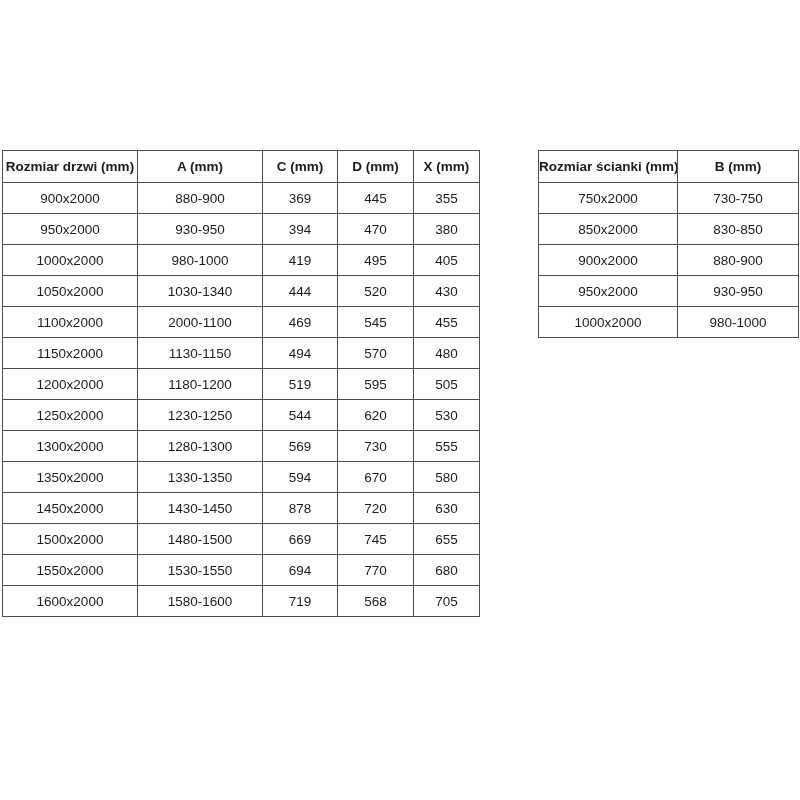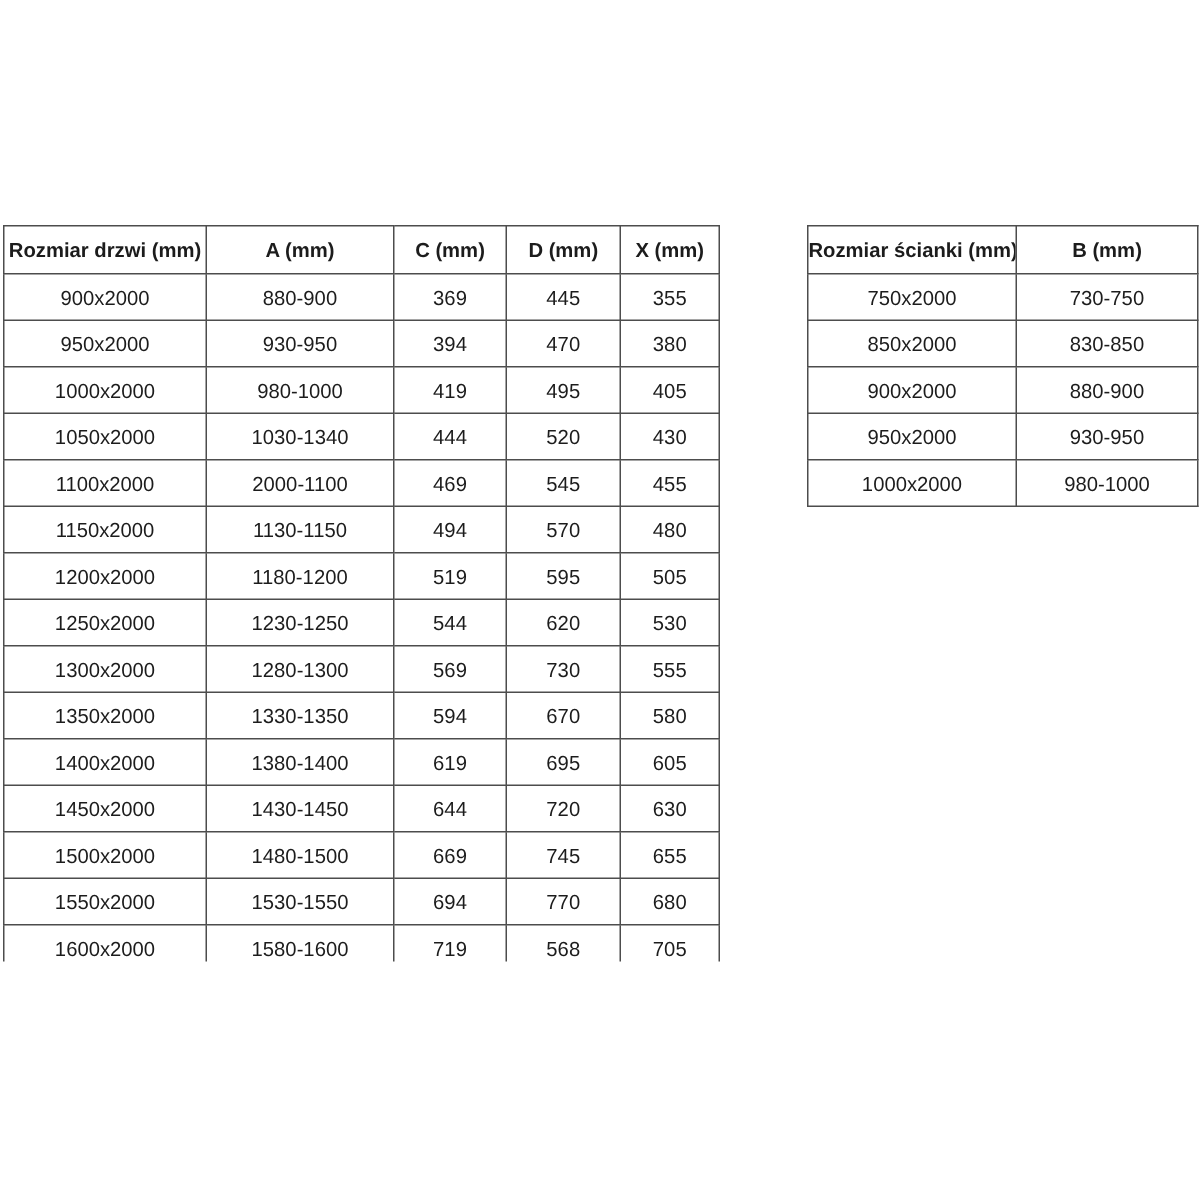--- a/index.html
+++ b/index.html
@@ -138,30 +138,23 @@
           <td>555</td>
         </tr>
         <tr>
           <td>1350x2000</td>
           <td>1330-1350</td>
           <td>594</td>
           <td>670</td>
           <td>580</td>
         </tr>
         <tr>
-          <td>1400x2000</td>
-          <td>1380-1400</td>
-          <td>619</td>
-          <td>695</td>
-          <td>605</td>
-        </tr>
-        <tr>
           <td>1450x2000</td>
           <td>1430-1450</td>
-          <td>644</td>
+          <td>878</td>
           <td>720</td>
           <td>630</td>
         </tr>
         <tr>
           <td>1500x2000</td>
           <td>1480-1500</td>
           <td>669</td>
           <td>745</td>
           <td>655</td>
         </tr>

